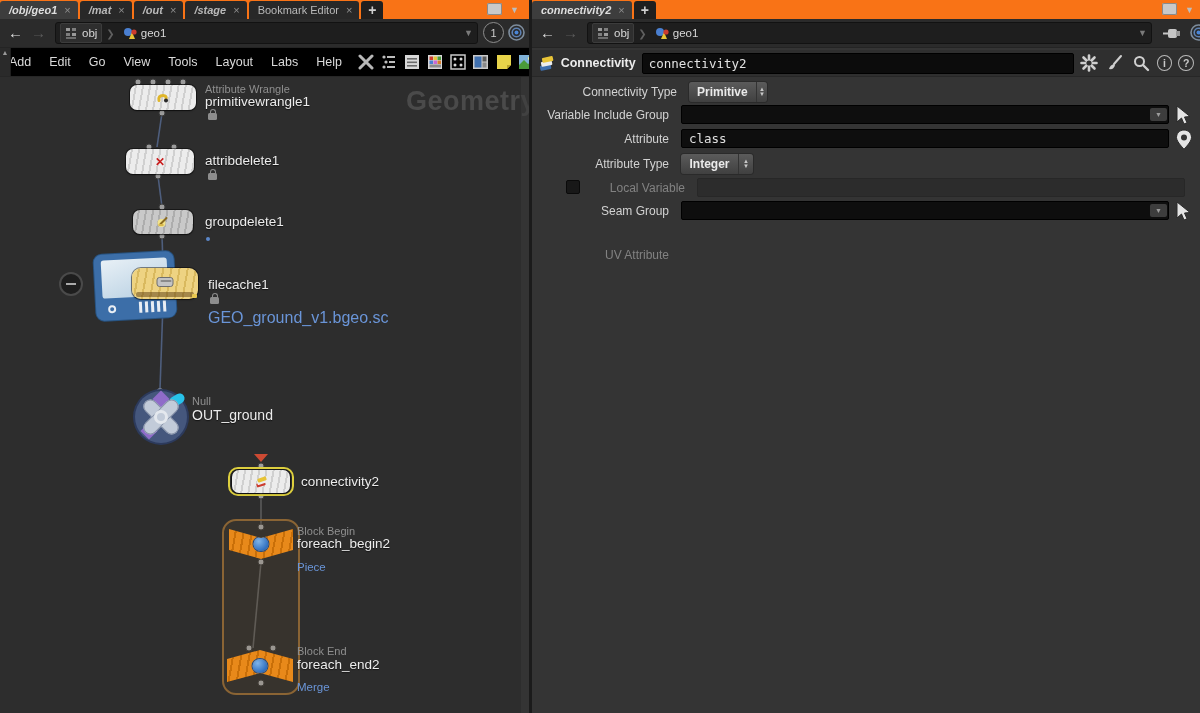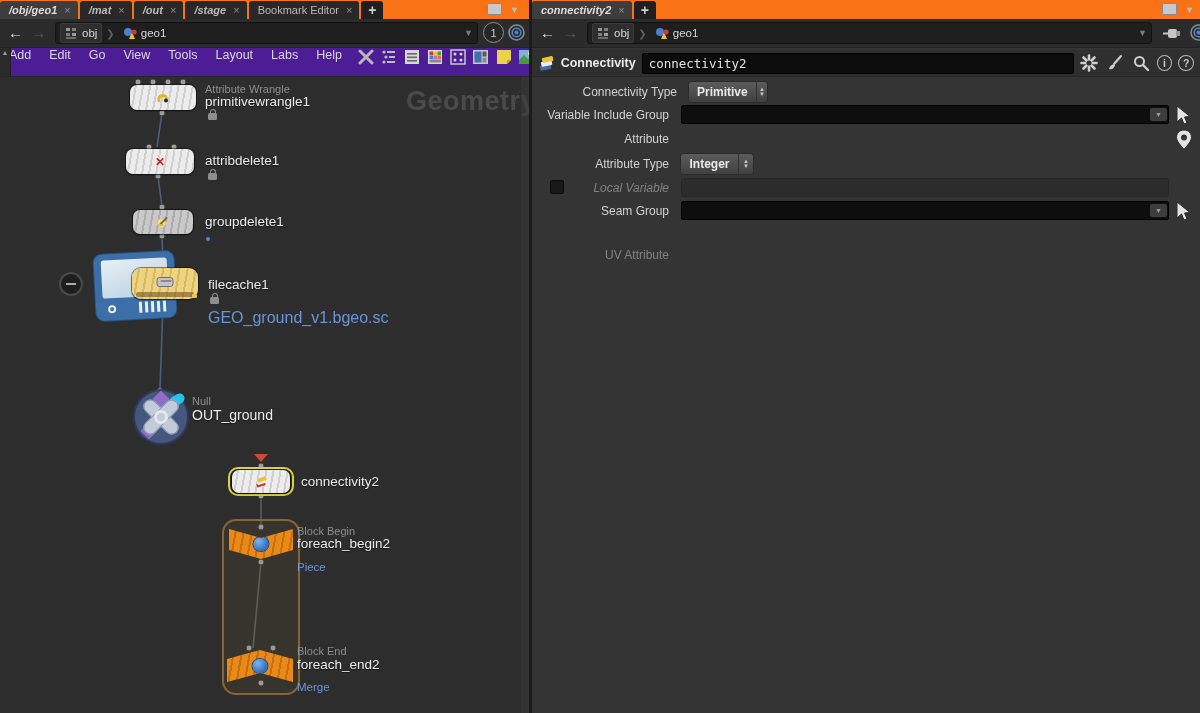--- a/index.html
+++ b/index.html
@@ -37,21 +37,21 @@
                border-radius:3px; display:flex; align-items:center; padding:0 4px; gap:4px; }
   .chip { display:inline-flex; align-items:center; gap:4px; padding:0 4px; height:20px; }
   .chip-obj { background:#2e2e2e; border:1px solid #3c3c3c; border-radius:2px; }
   .path-sep { color:#5f5f5f; font-size:10px; }
   .chip-label { font-size:11.5px; color:#d8d8d8; }
   .field-caret { margin-left:auto; color:#7a7a7a; font-size:9px; }
   .circle-badge { position:absolute; top:3px; width:21px; height:21px; border:1.5px solid #8d8d8d; border-radius:50%;
                   color:#cdcdcd; font-size:11px; display:flex; align-items:center; justify-content:center; background:#262626; }
 
   
-  #menubar { position:absolute; left:0; right:0; top:48px; height:29px; background:#4c1d95; border-bottom:1px solid #262626; display:flex; align-items:flex-start; }
+  #menubar { position:absolute; left:0; right:0; top:48px; height:29px; background:#000000; border-bottom:1px solid #262626; display:flex; align-items:center; }
   .menu-handle { position:absolute; left:0; top:0; width:11px; height:28px; background:#2a2a2a; border-right:1px solid #1f1f1f;
                  color:#9a9a9a; font-size:7px; text-align:center; line-height:9px; }
   .menu-item { color:#dadada; font-size:12.5px; padding:0 9px; }
   .tbicons { display:flex; align-items:center; gap:5px; margin-left:6px; }
   .tbicon { width:18px; height:18px; display:inline-flex; align-items:center; justify-content:center; }
 
   
   #canvas { position:absolute; left:0; top:77px; width:529px; height:636px; background:#2d2d2d; overflow:hidden; }
   #canvas-scrollstrip { position:absolute; right:0; top:0; width:8px; height:636px; background:#3a3a3a; opacity:.55; }
   #watermark { position:absolute; font-size:27px; font-weight:bold; color:#4a4a4a; letter-spacing:.5px; }
@@ -514,35 +514,36 @@
       <span class="p-label">Variable Include Group</span>
       <div class="p-input"></div>
       <span class="embed-drop" style="right:auto; left:618px; top:3px;">▼</span>
       <svg class="row-icon" viewBox="0 0 22 22">
         <path d="M4 1 L4 17 L8.5 13 L11 19 L14 17.8 L11.5 12 L17 11.5 Z" fill="#e4e4e4" stroke="#2a2a2a" stroke-width="1"></path>
       </svg>
     </div>
 
     <div class="param-row" style="left:0; top:129px; width:668px;">
       <span class="p-label">Attribute</span>
+      <div class="p-input">class</div>
       <svg class="row-icon" viewBox="0 0 22 22">
         <path d="M11 1 C6.5 1 3.5 4.5 3.5 8.5 C3.5 13 11 20 11 20 C11 20 18.5 13 18.5 8.5 C18.5 4.5 15.5 1 11 1 Z" fill="#e4e4e4" stroke="#2a2a2a"></path>
         <circle cx="11" cy="8.5" r="3" fill="#343434"></circle>
       </svg>
     </div>
 
     <div class="param-row" style="left:0; top:154px; width:668px;">
       <span class="p-label">Attribute Type</span>
       <div class="p-drop" style="width:72px;">
         <span class="dlabel">Integer</span>
         <span class="spinner">▲<br>▼</span>
       </div>
     </div>
 
-    <div class="param-row" style="left:0; top:178px; width:600px;font-style:italic;">
+    <div class="param-row" style="left:16px; top:178px; width:600px;">
       <span class="checkbox" style="left:18px; top:2px;"></span>
       <span class="p-label disabled">Local Variable</span>
       <div class="p-input disabled"></div>
     </div>
 
     <div class="param-row" style="left:0; top:201px; width:668px;">
       <span class="p-label">Seam Group</span>
       <div class="p-input"></div>
       <span class="embed-drop" style="right:auto; left:618px; top:3px;">▼</span>
       <svg class="row-icon" viewBox="0 0 22 22">

